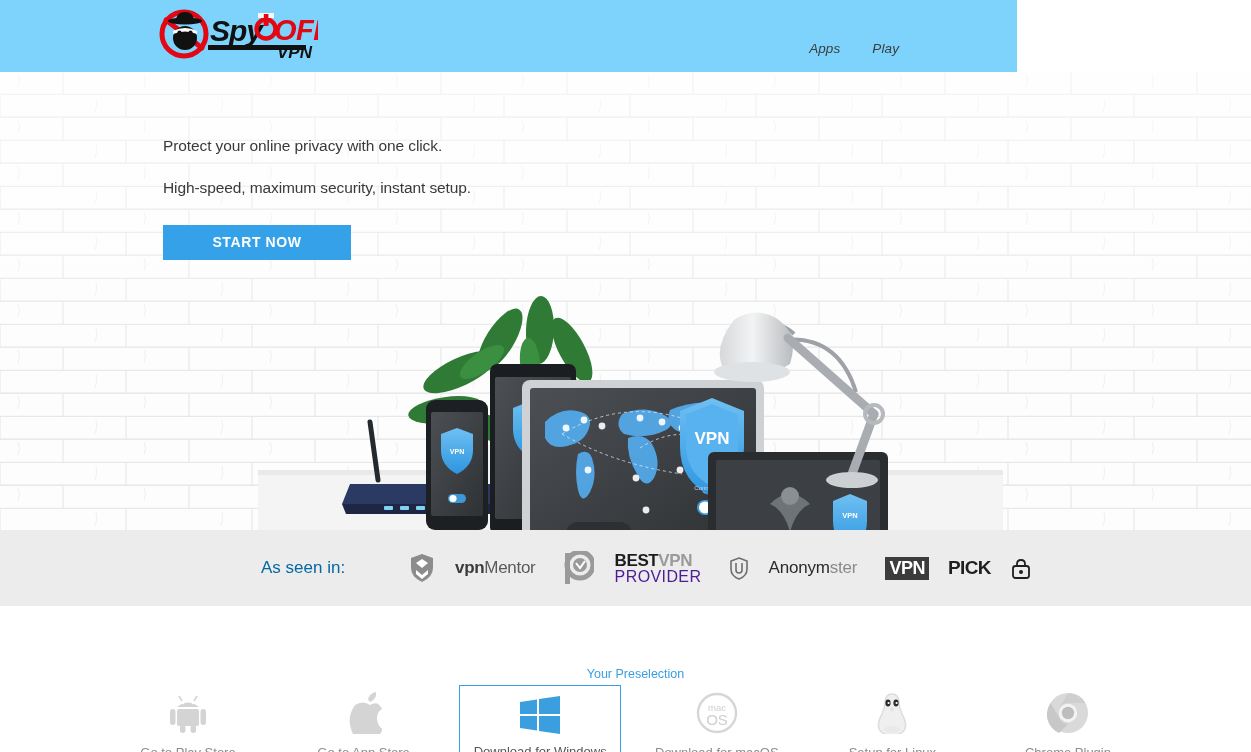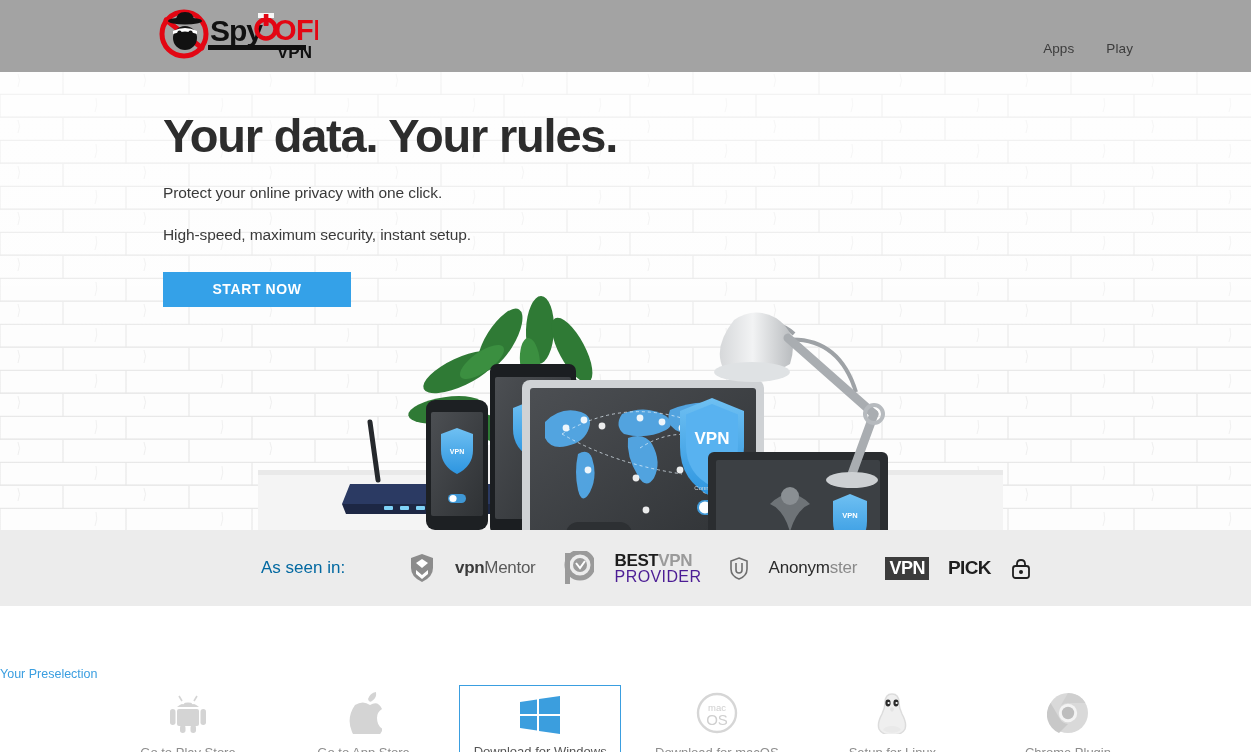--- a/index.html
+++ b/index.html
@@ -7,23 +7,23 @@
     width: 1251px; height: 752px;
     font-family: "Liberation Sans", sans-serif;
     background: #ffffff;
     overflow: hidden;
   }
   #page { position: relative; width: 1251px; height: 752px; background:#fff; }
 
   
   .header {
     position: absolute; top: 0; left: 0;
-    width: 1251px; height: 72px;
-    background: #a3a3a3;
-    display: flex; align-items: center;
+    width: 1017px; height: 72px;
+    background: #7dd3fc;
+    display: flex; align-items: center; font-style: italic;
   }
   .logo-wrap {
     position: absolute; left: 158px; top: 7px;
     width: 160px; height: 52px;
     display: block;
   }
   .nav { position: absolute; right: 118px; top: 0; height: 72px;
          display: flex; align-items: center; gap: 32px; }
   .nav a {
     font-size: 13.5px; color: #3c3c3c; text-decoration: none;
@@ -74,21 +74,21 @@
   }
   .press-item { display:flex; align-items:center; gap:21px; }
 
   
   .platforms {
     position: absolute; top: 606px; left: 0;
     width: 1251px; height: 146px; background: #fff;
   }
   .preselection {
     position: absolute; top: 61px; left: 0; width: 1251px;
-    text-align: left; font-size: 12.5px; color: #3a9ee0;
+    text-align: center; font-size: 12.5px; color: #3a9ee0; padding-left: 20px;
   }
   .plat-row {
     position: absolute; top: 79px; left: 108px;
     width: 1040px; display: flex; justify-content: space-between;
   }
   .plat {
     width: 160px; padding-top: 6px;
     display: flex; flex-direction: column; align-items: center;
     cursor: pointer;
   }
@@ -309,21 +309,20 @@
         <path d="M394 98 q-22 28 -10 50 q34 14 66 -6 q10 -30 -14 -46 q-22 -12 -42 2z" fill="url(#metal)"></path>
         <ellipse cx="412" cy="150" rx="38" ry="10" fill="#dfe2e4"></ellipse>
         <path d="M448 116 L534 192" stroke="#a9adb1" stroke-width="9" stroke-linecap="round"></path>
         <path d="M534 192 L512 252" stroke="#a9adb1" stroke-width="9" stroke-linecap="round"></path>
         <circle cx="534" cy="192" r="9" fill="none" stroke="#b6babe" stroke-width="4"></circle>
         <ellipse cx="512" cy="258" rx="26" ry="8" fill="#cdd0d3"></ellipse>
       </g>
     </svg>
 
     <div class="hero-copy">
-      <h1 class="headline">Your data. Your rules.</h1>
       <p class="sub1">Protect your online privacy with one click.</p>
       <p class="sub2">High-speed, maximum security, instant setup.</p>
       <button class="cta">START NOW</button>
     </div>
   </section>
 
   <section class="press">
     <span class="press-label">As seen in:</span>
 
     <div class="press-logos">

